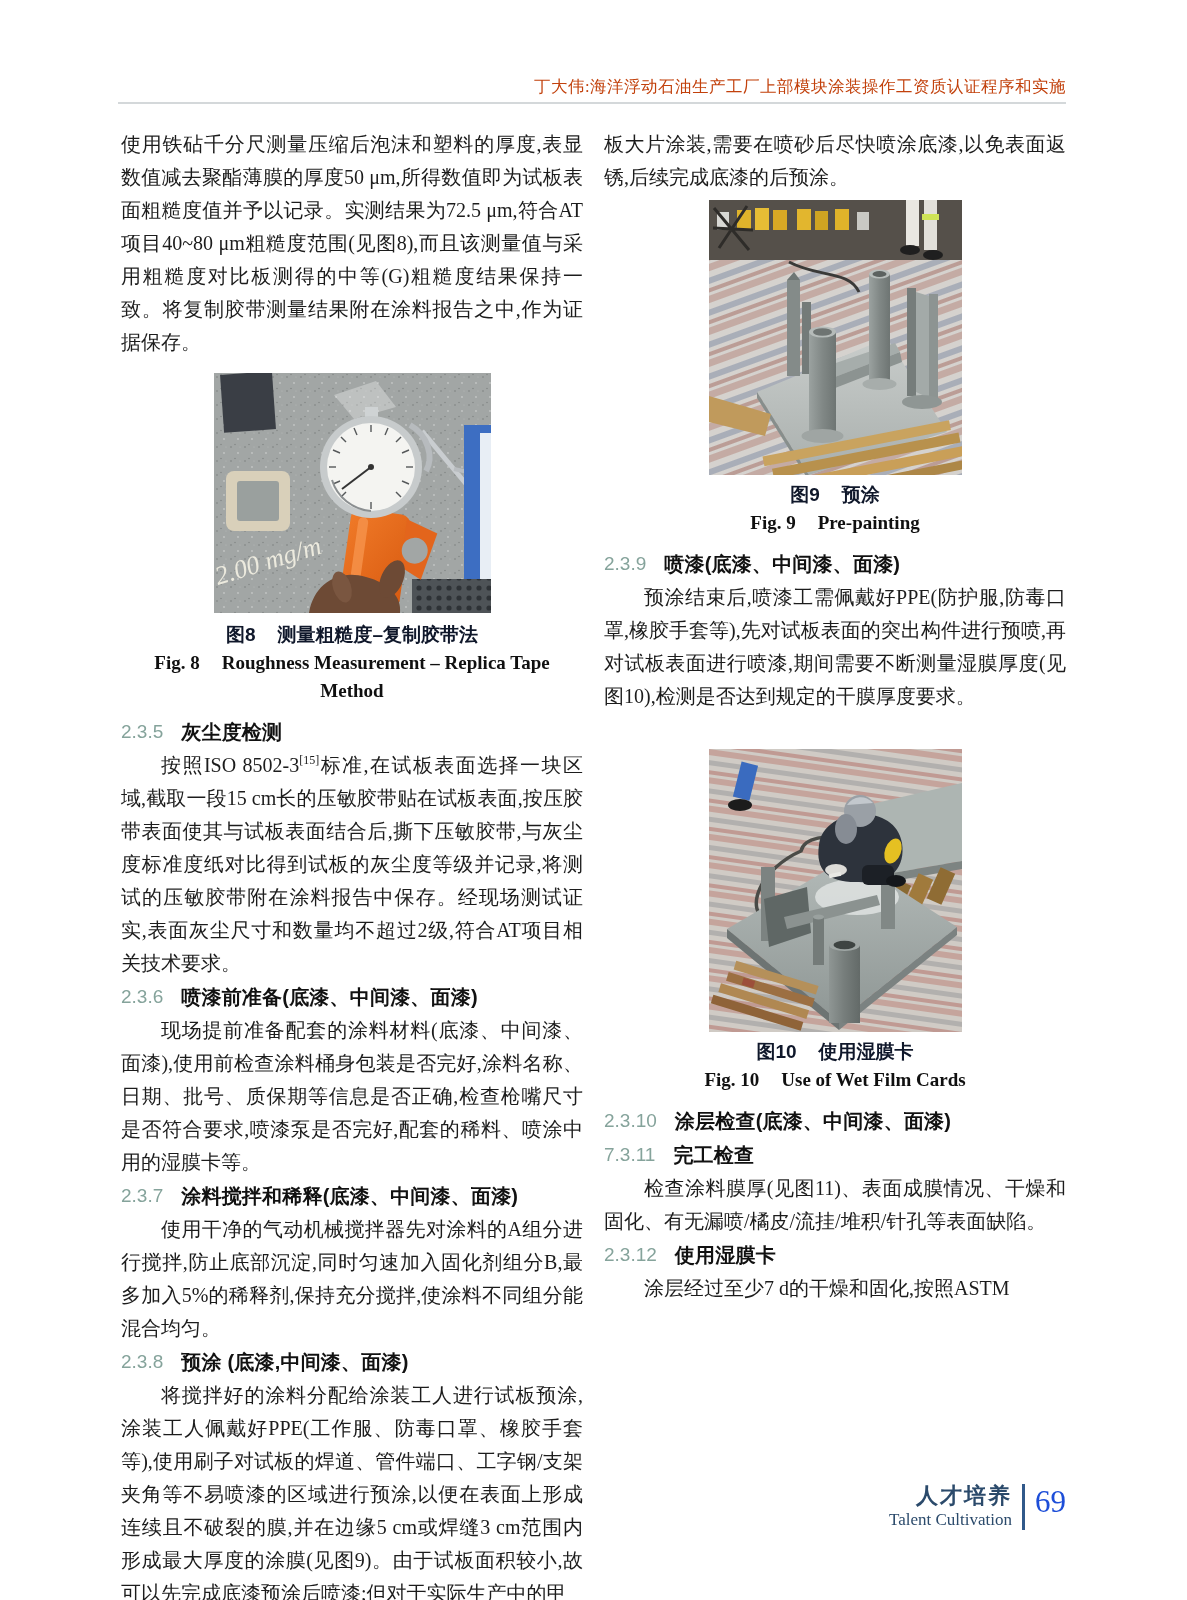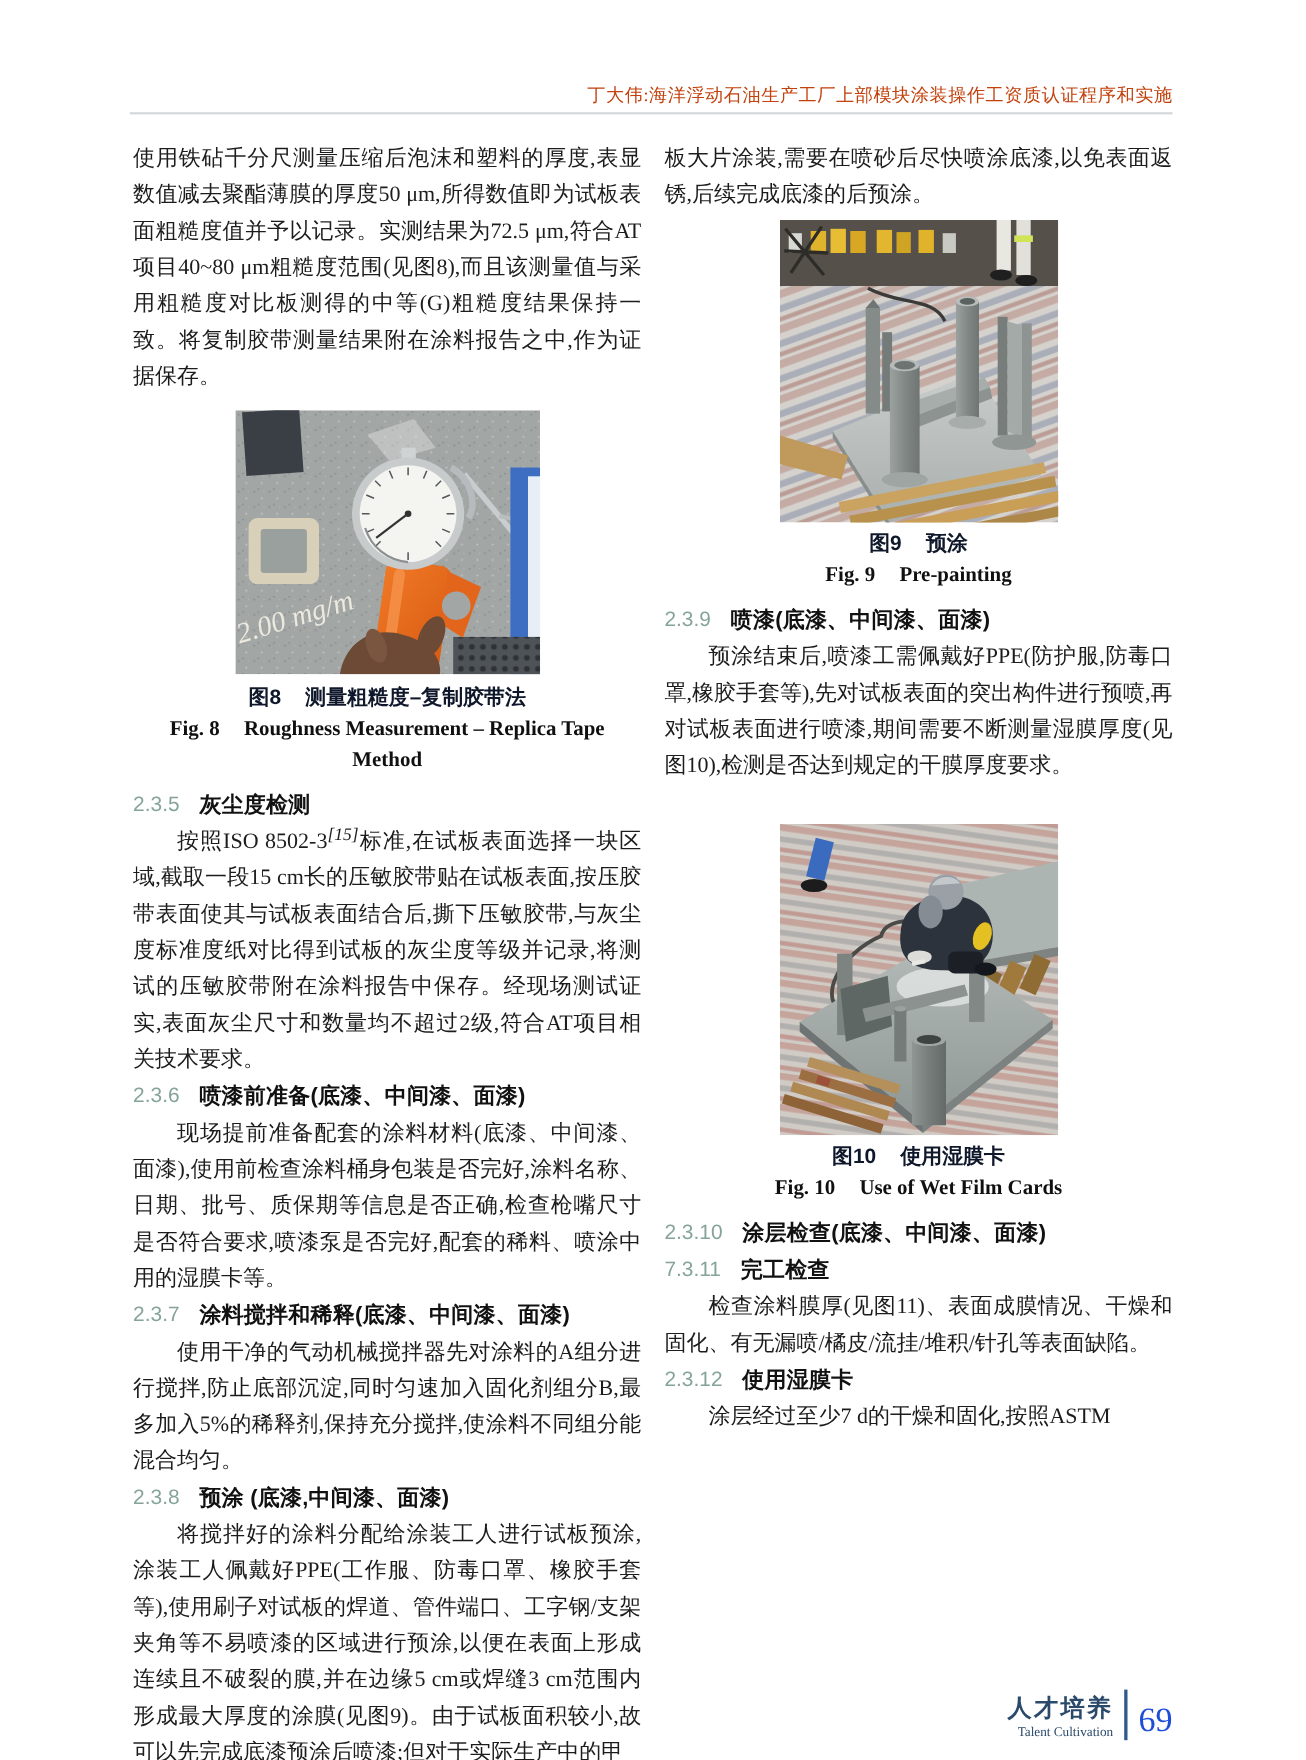--- a/index.html
+++ b/index.html
@@ -14,46 +14,46 @@
   .head-rule { position: absolute; top: 102px; left: 118px; width: 948px; height: 2px;
                background: #d4d8da; }
 
   
   .columns { position: absolute; top: 128px; left: 121px; width: 945px;
              display: flex; gap: 21px; }
   .col { width: 462px; }
 
   p.body { font-size: 20px; line-height: 33px; text-align: justify; text-justify: inter-ideograph; }
   p.indent { text-indent: 2em; }
-  sup.ref { font-size: 16px; line-height: 0; font-style: italic; }
+  sup.ref { font-size: 12px; line-height: 0; }
 
   .sec-head { display: flex; align-items: flex-start; font-size: 20px; line-height: 34px; }
   .sec-num { font-family: "Liberation Sans", "DejaVu Sans", sans-serif;
              color: #85a39b; font-size: 19px; margin-right: 18px; }
   .sec-title { font-family: "Liberation Sans", "DejaVu Sans", sans-serif;
                font-weight: 600; color: #111; letter-spacing: .2px; }
 
   
   .figure { text-align: center; }
   .fig8-wrap   { margin: 14px 0 8px 0; }
   .fig9-wrap   { margin: 6px 0 6px 0; }
   .fig10-wrap  { margin: 36px 0 6px 0; }
   .figure svg { display: inline-block; vertical-align: top; }
   .caption-cn { font-family: "Liberation Sans", "DejaVu Sans", sans-serif;
                 font-weight: 700; font-size: 19px; line-height: 28px; color: #0f172a; }
   .caption-en { font-weight: 700; font-size: 19px; line-height: 28px; color: #101010; }
   .cap-gap { display: inline-block; width: 22px; }
   .caption-block { margin-bottom: 10px; }
 
   
-  .footer { position: absolute; right: 121px; top: 1536px; display: flex; align-items: flex-end; margin-left: 44px; }
+  .footer { position: absolute; right: 121px; top: 1484px; display: flex; align-items: flex-start; margin-left: 44px; }
   .footer-text { text-align: right; margin-right: 10px; }
   .footer-cn { font-family: "Liberation Sans", "DejaVu Sans", sans-serif; font-weight: 700;
                font-size: 22px; line-height: 24px; color: #2b4a6b; letter-spacing: 2px; }
-  .footer-en { font-size: 12px; color: #2b4a6b; margin-top: 2px; }
+  .footer-en { font-size: 17px; color: #2b4a6b; margin-top: 2px; }
   .footer-bar { width: 3px; height: 46px; background: #31598a; margin-right: 10px; }
   .footer-num { font-size: 31px; color: #1d4ed8; }
 
   .mt8 { margin-top: 8px; }
 </style>
 </head>
 <body>
 
 <div class="page">
 

